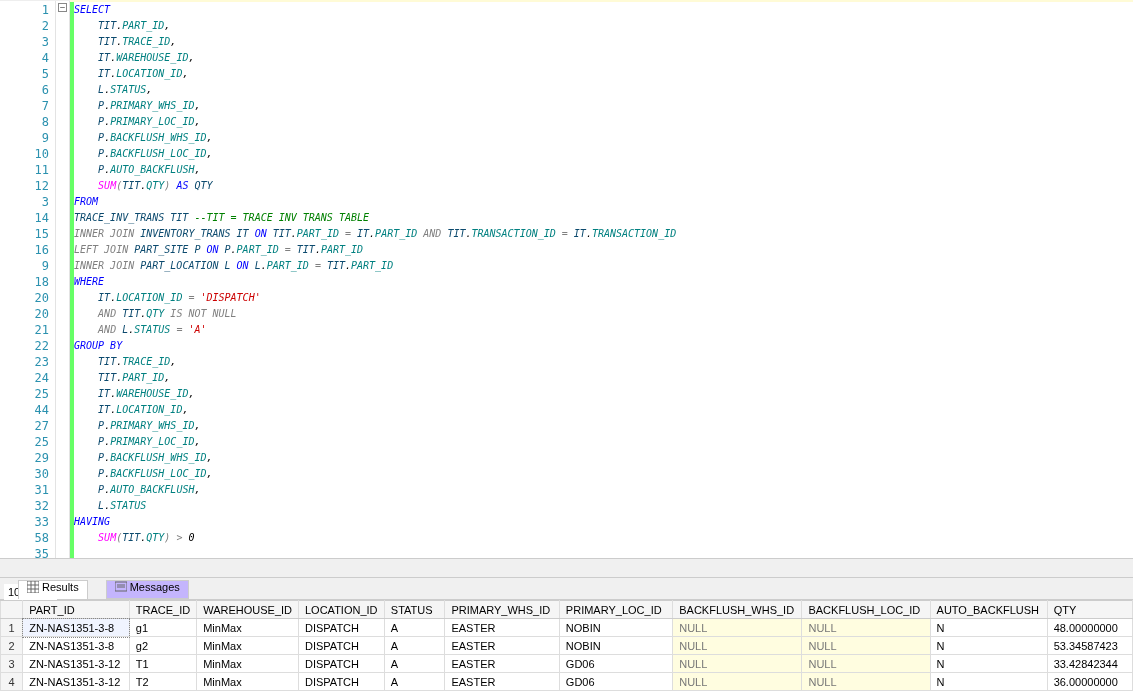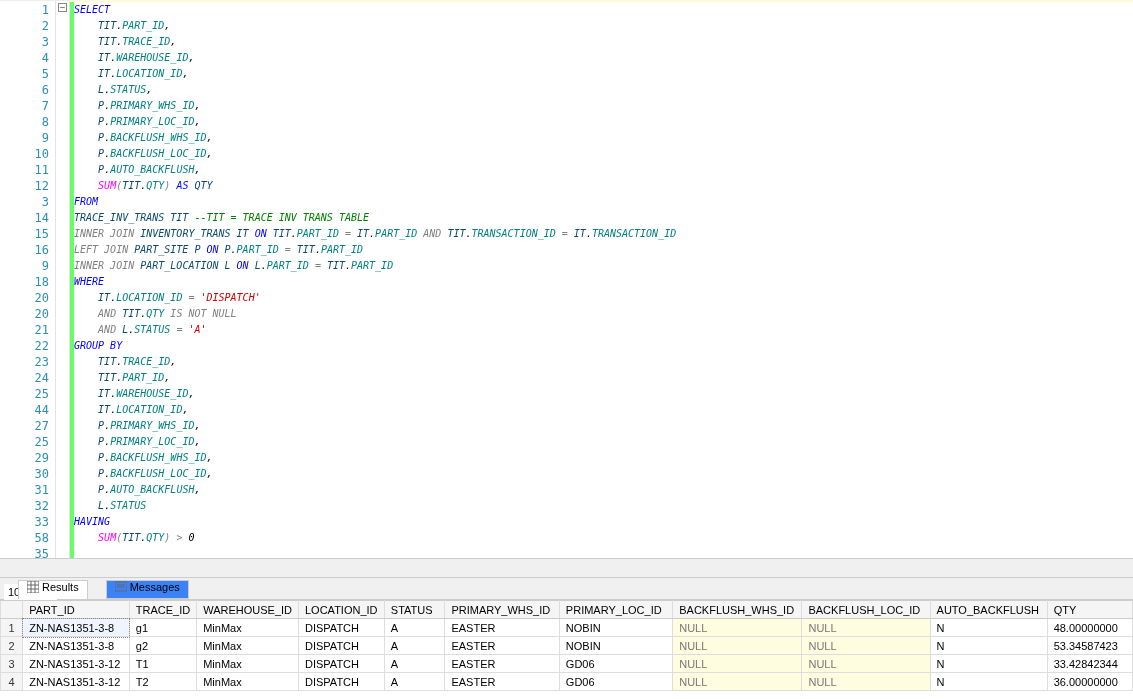--- a/index.html
+++ b/index.html
@@ -123,21 +123,21 @@
     display: flex;
     align-items: flex-start;
     gap: 3px;
     padding: 0 8px;
     border: 1px solid #ccc;
     border-bottom: none;
     background: #fff;
     margin-top: 2px;
     margin-left: 18px;
   }
-  .tab.inactive { background: #3b82f6; border-bottom:1px solid #ccc; }
+  .tab.inactive { background: #c4b5fd; border-bottom:1px solid #ccc; }
   .tab .icon svg { display:block; }
 
   .grid-pane {
     height: 99px;
     overflow: hidden;
     font-family: "Segoe UI", sans-serif;
     font-size: 11px;
     background: #fff;
   }
   .grid {

